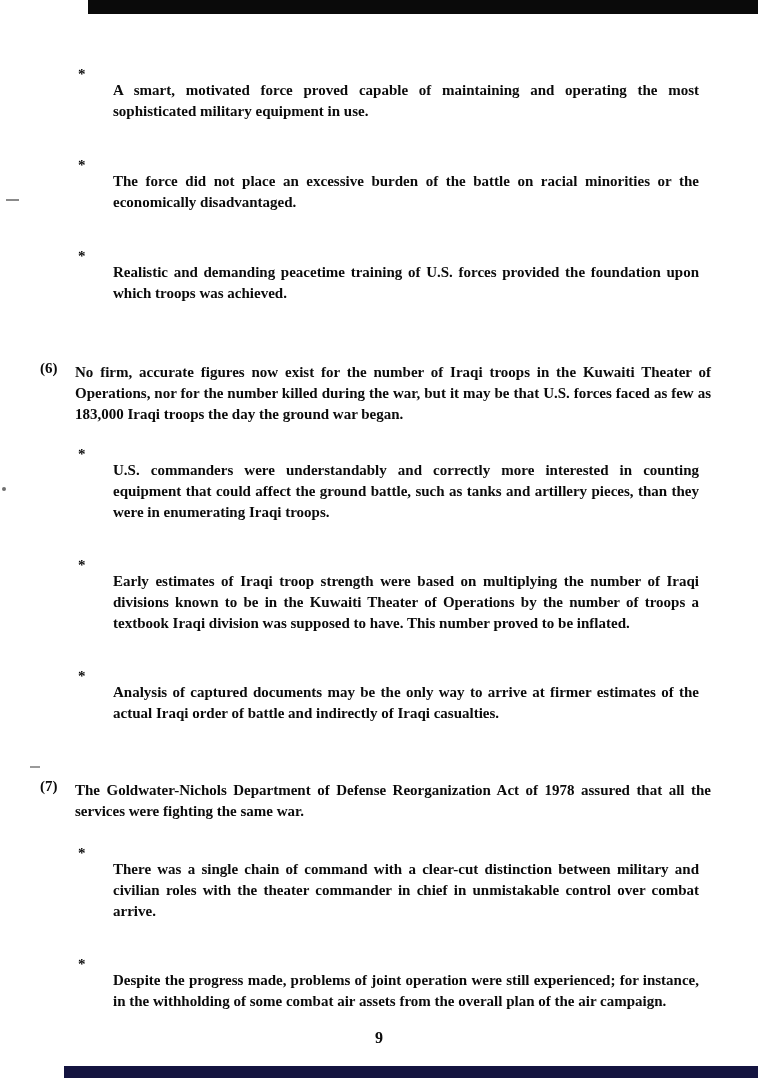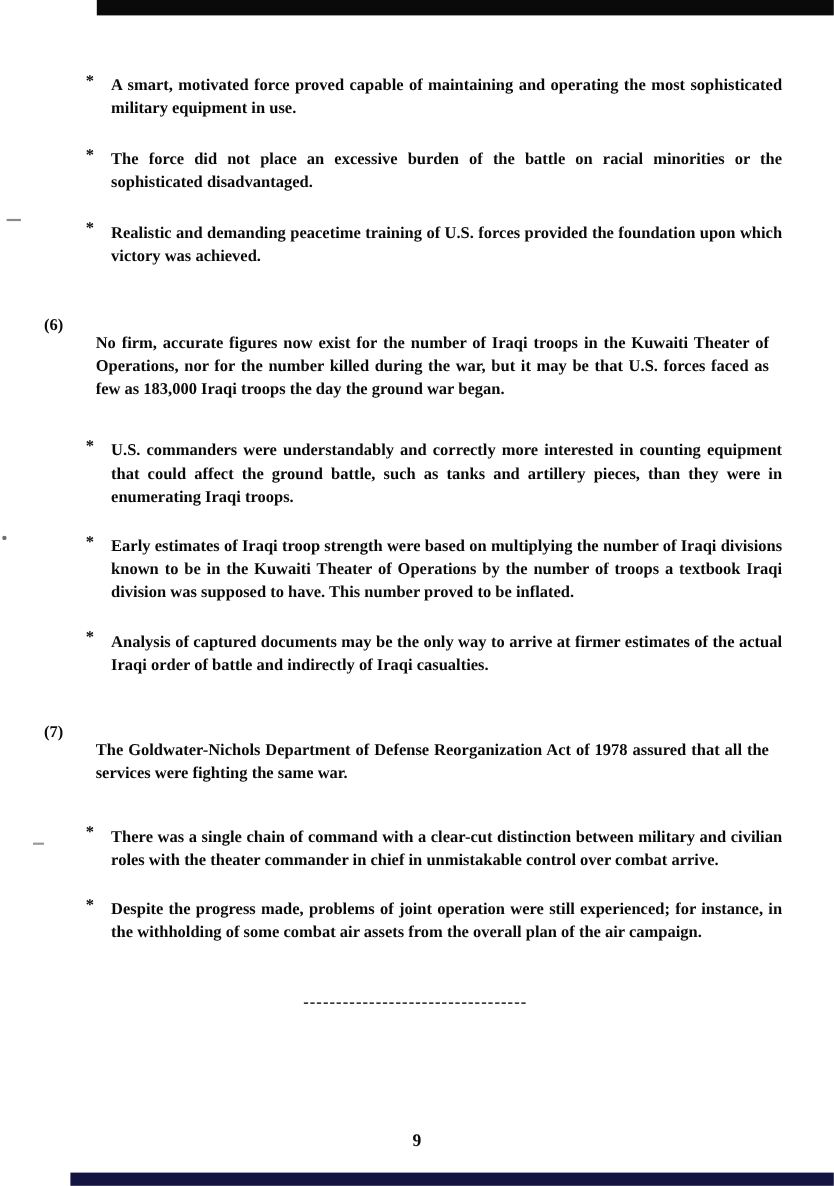--- a/index.html
+++ b/index.html
@@ -46,34 +46,34 @@
   .bullet {
     display: flex;
     margin: 0 0 17px 38px;
   }
   .bullet .marker {
     flex: 0 0 19px;
     font-weight: 700;
   }
   .bullet p {
     flex: 1;
-    margin: 4px;
+    margin: 16px;
     text-align: justify;
   }
   .numbered {
     display: flex;
     margin: 0;
   }
   .numbered .numlabel {
     flex: 0 0 31px;
     font-weight: 700;
   }
   .numbered p {
     flex: 1;
-    margin: 16px;
+    margin: 4px;
     text-align: justify;
   }
   .gap-big   { margin-top: 38px; margin-bottom: 15px; }
   .gap-big2  { margin-top: 36px; margin-bottom: 17px; }
   .sub-gap   { margin-bottom: 16px; }
   .separator {
     margin-top: 38px;
     text-align: center;
     letter-spacing: 1px;
     font-weight: 700;
@@ -98,25 +98,25 @@
   <div class="mark1"></div>
   <div class="mark2"></div>
   <div class="mark3"></div>
 
   <div class="bullet">
     <span class="marker">*</span>
     <p>A smart, motivated force proved capable of maintaining and operating the most sophisticated military equipment in use.</p>
   </div>
   <div class="bullet">
     <span class="marker">*</span>
-    <p>The force did not place an excessive burden of the battle on racial minorities or the sophisticated disadvantaged.</p>
+    <p>The force did not place an excessive burden of the battle on racial minorities or the economically disadvantaged.</p>
   </div>
   <div class="bullet">
     <span class="marker">*</span>
-    <p>Realistic and demanding peacetime training of U.S. forces provided the foundation upon which victory was achieved.</p>
+    <p>Realistic and demanding peacetime training of U.S. forces provided the foundation upon which troops was achieved.</p>
   </div>
 
   <div class="numbered gap-big">
     <span class="numlabel">(6)</span>
     <p>No firm, accurate figures now exist for the number of Iraqi troops in the Kuwaiti Theater of Operations, nor for the number killed during the war, but it may be that U.S. forces faced as few as 183,000 Iraqi troops the day the ground war began.</p>
   </div>
 
   <div class="bullet sub-gap">
     <span class="marker">*</span>
     <p>U.S. commanders were understandably and correctly more interested in counting equipment that could affect the ground battle, such as tanks and artillery pieces, than they were in enumerating Iraqi troops.</p>

